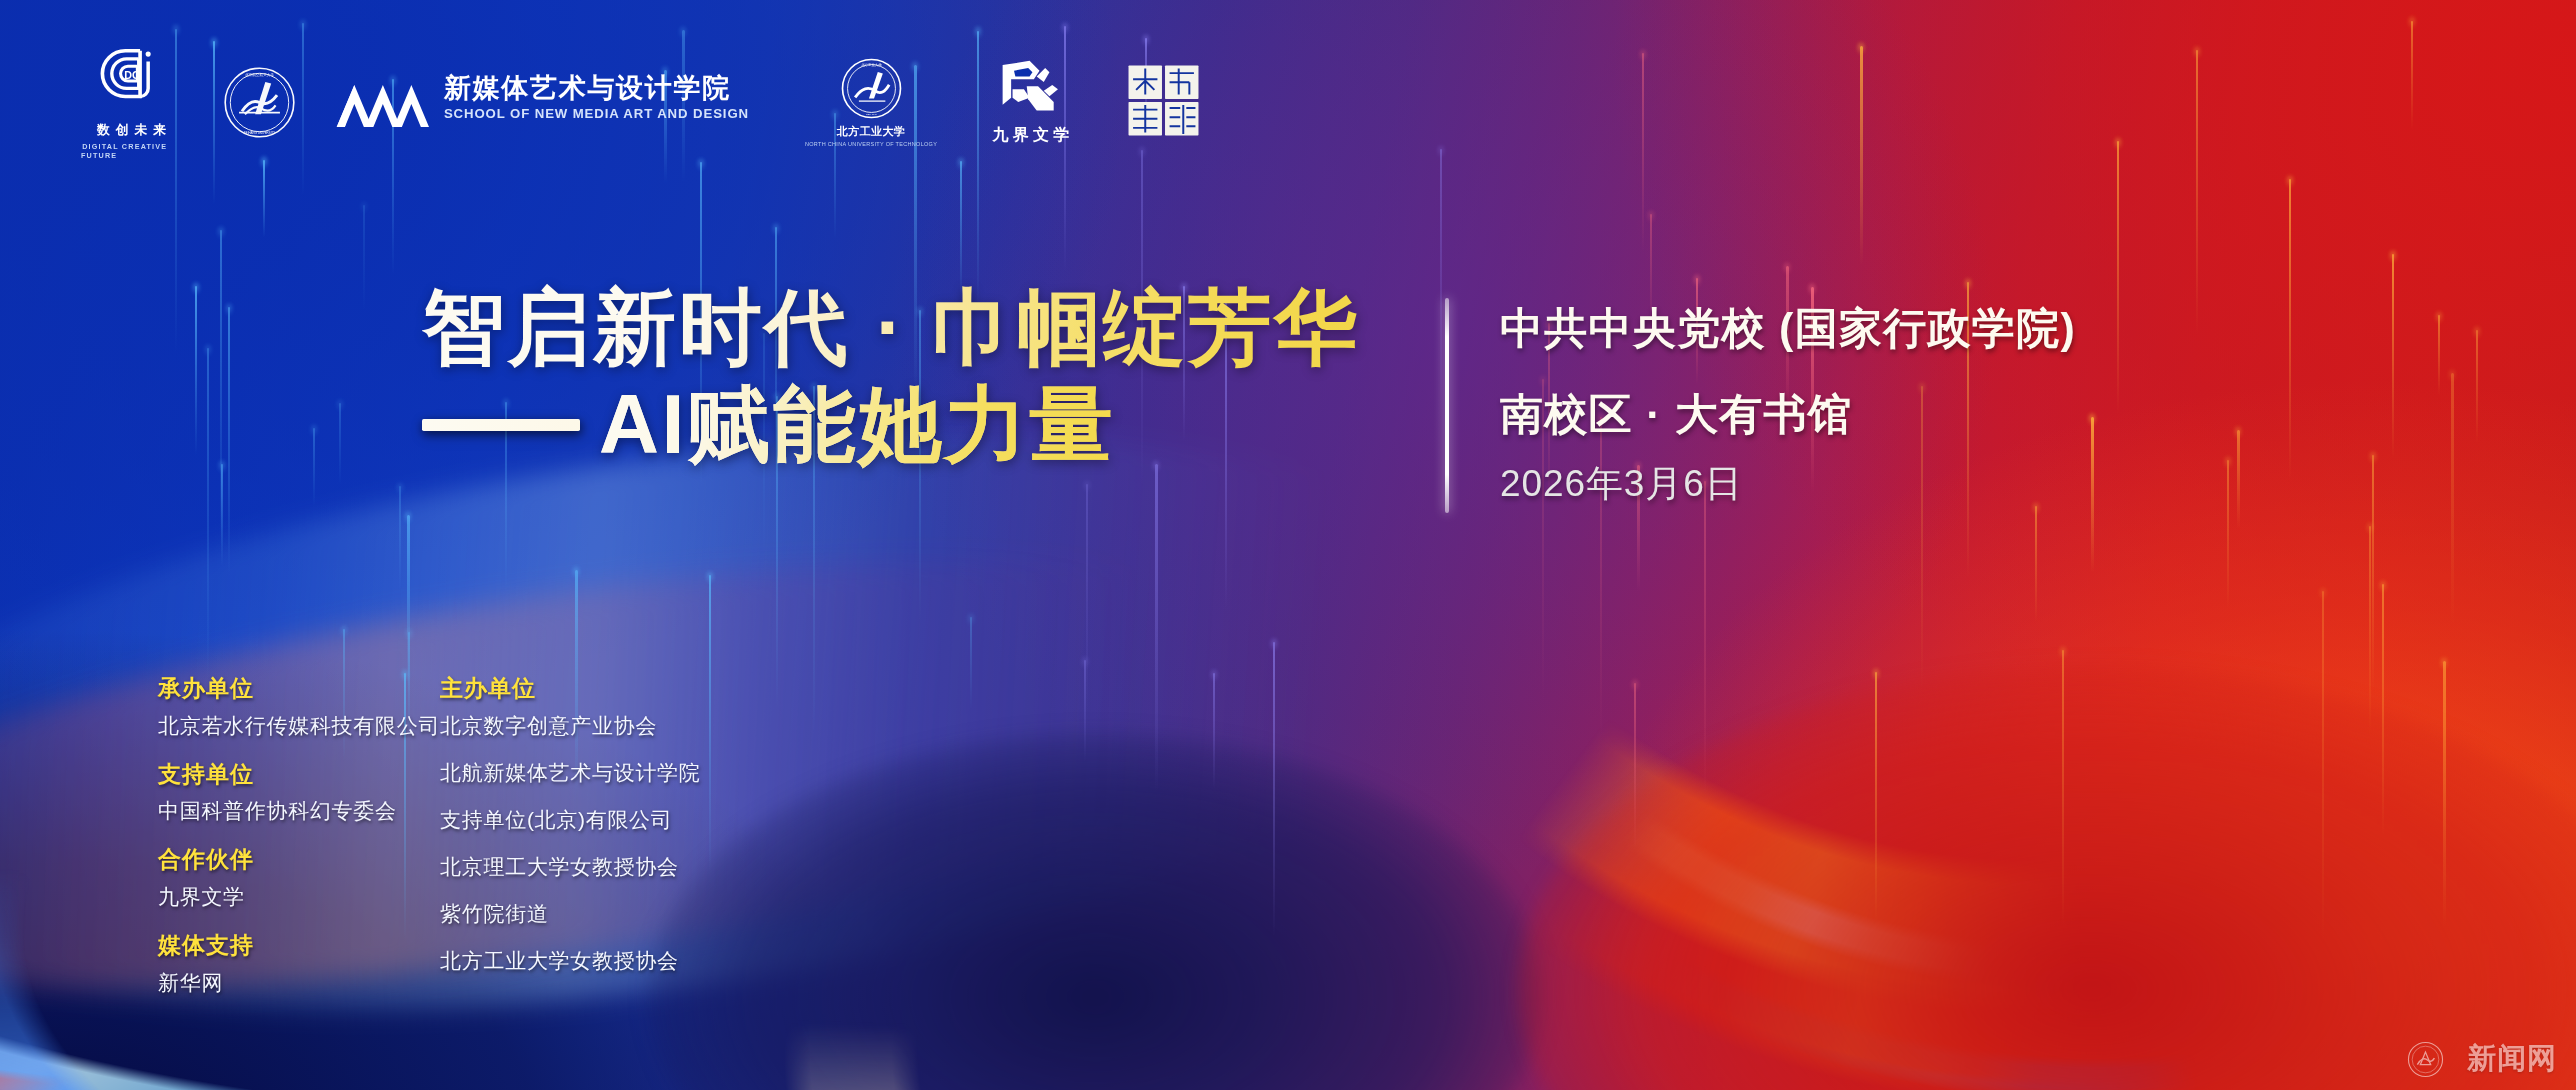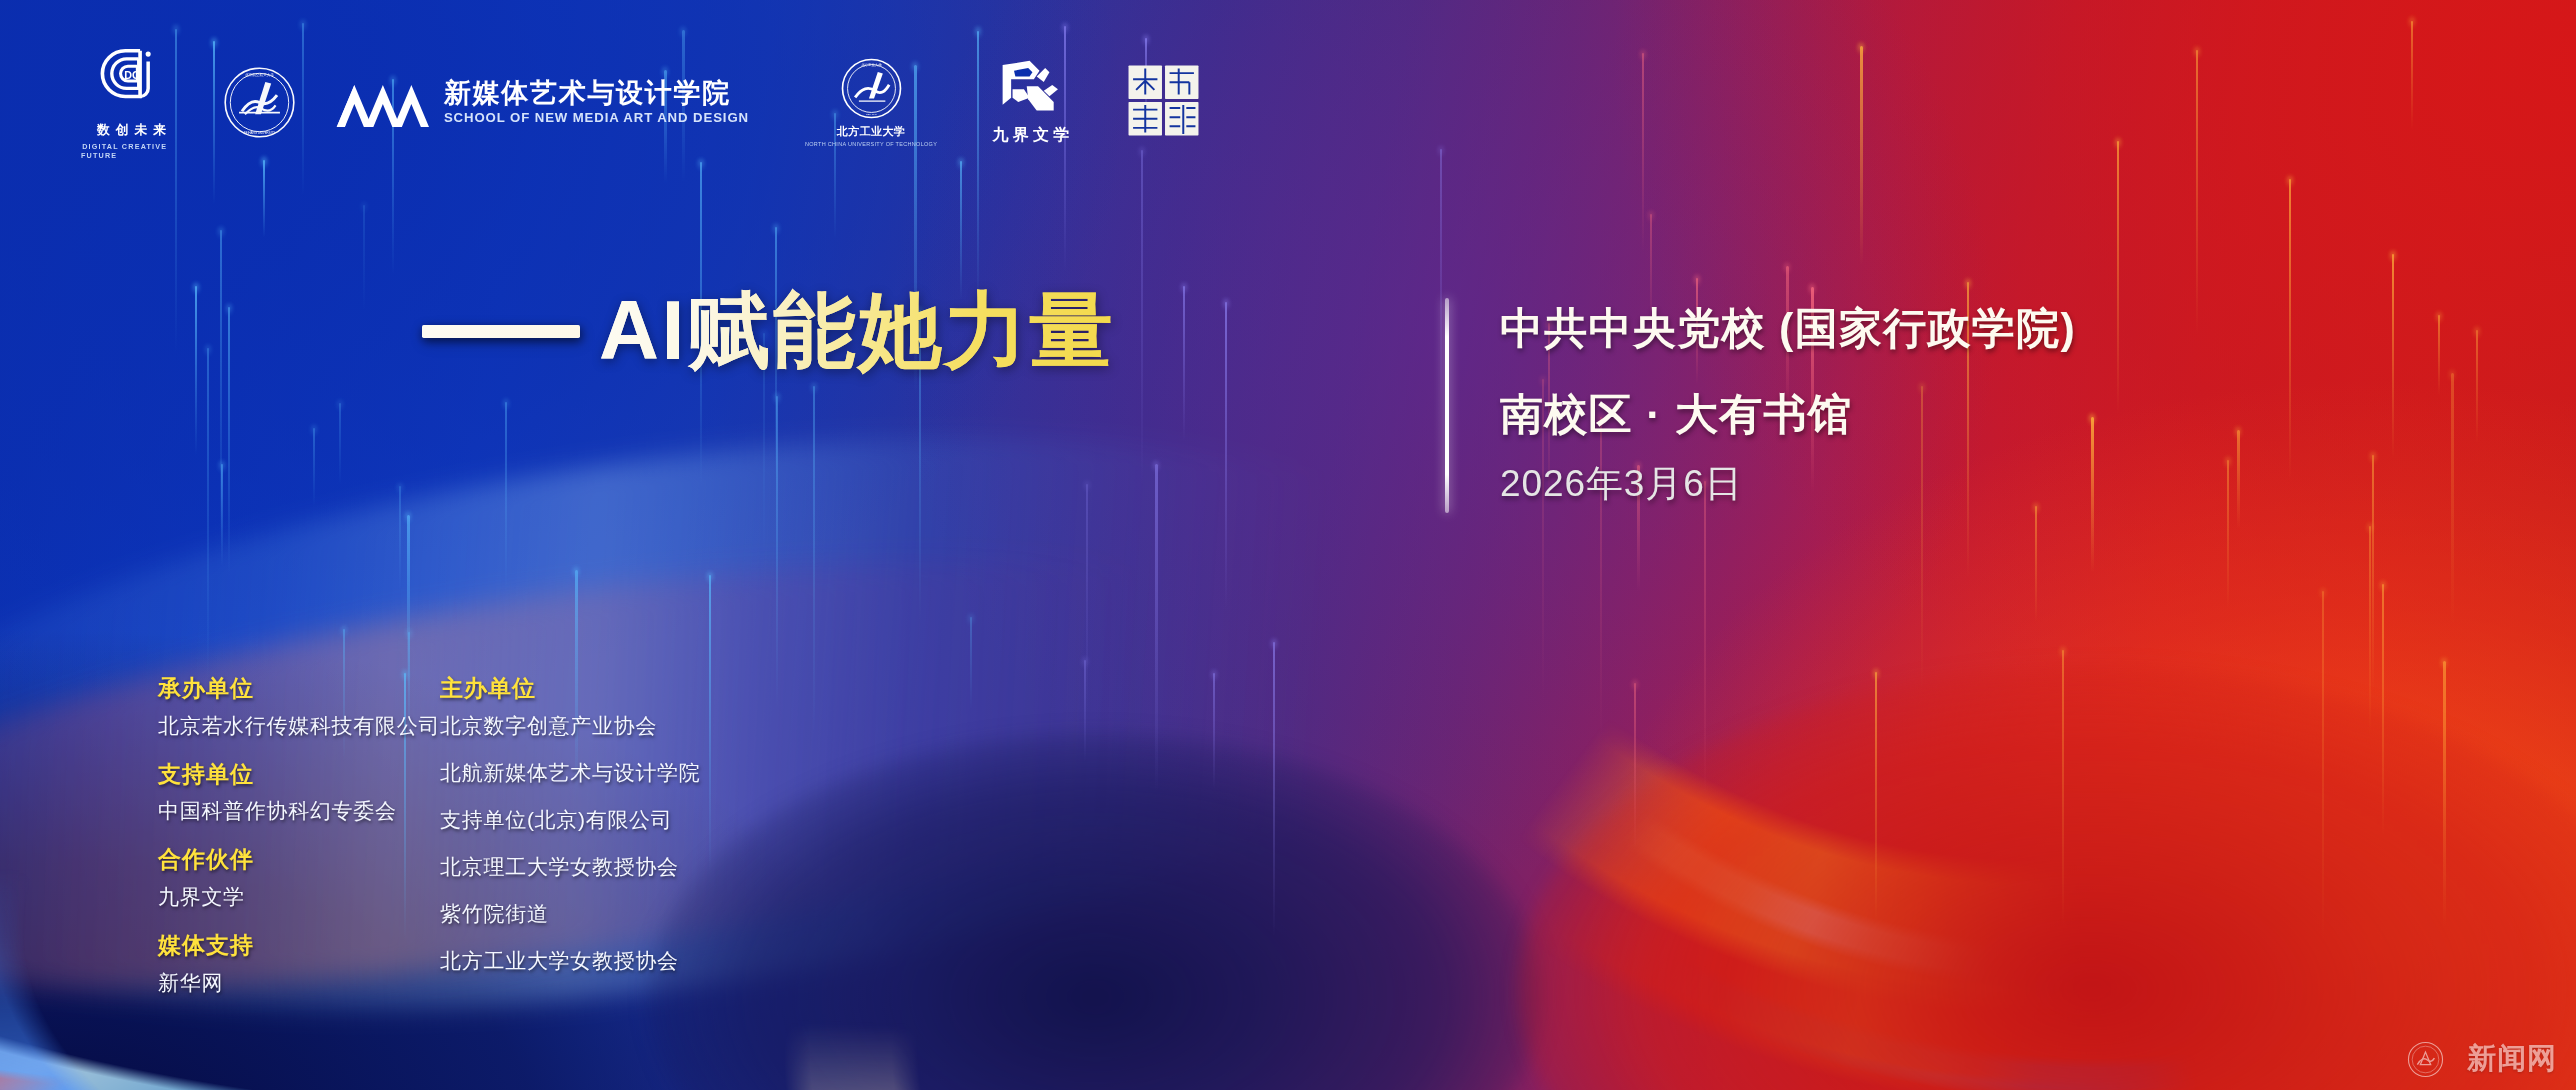--- a/index.html
+++ b/index.html
@@ -323,21 +323,21 @@
   .dc-en {
     margin-top:3.4px;
     font-size:7.2px; letter-spacing:1.2px; color:#c3d6f5;
     font-weight:600; text-indent:1.2px;
   }
 
   
   .seal { width:73px; height:73px; margin-left:29px; opacity:.97; }
 
   
-  .snmad { display:flex; align-items:center; margin-left:25.6px; }
+  .snmad { display:flex; margin-left:25.6px; }
   .snmad-mark { width:95px; height:56px; }
   .snmad-txt { margin-left:15.3px; }
   .snmad-cn {
     font-size:27px; color:#fff; font-weight:700; letter-spacing:1.7px; line-height:1.05;
   }
   .snmad-en {
     font-size:13.2px; color:#d5e3fb; font-weight:600; letter-spacing:0.9px;
     margin-top:3.4px;
   }
 
@@ -672,20 +672,21 @@
           <path d="M56 14 h32 M56 26 h26 M68 8 v34 M82 26 v16"></path>
           <path d="M8 62 h32 M8 74 h32 M8 86 h32 M24 56 v36"></path>
           <path d="M56 60 h14 M56 72 h14 M56 84 h14 M78 60 h12 M78 72 h12 M78 84 h12 M74 56 v38"></path>
         </g>
       </svg>
     </div>
 
   </div>
 
   <div class="title-block">
+    <div class="title-l1">智启新时代 · 巾帼绽芳华</div>
     <div class="title-l2">
       <span class="title-dash"></span>
       <span class="t2txt">AI赋能她力量</span>
     </div>
   </div>
 
   <div class="title-divider"></div>
 
   <div class="venue">
     <div class="venue-l1">中共中央党校 (国家行政学院)</div>

